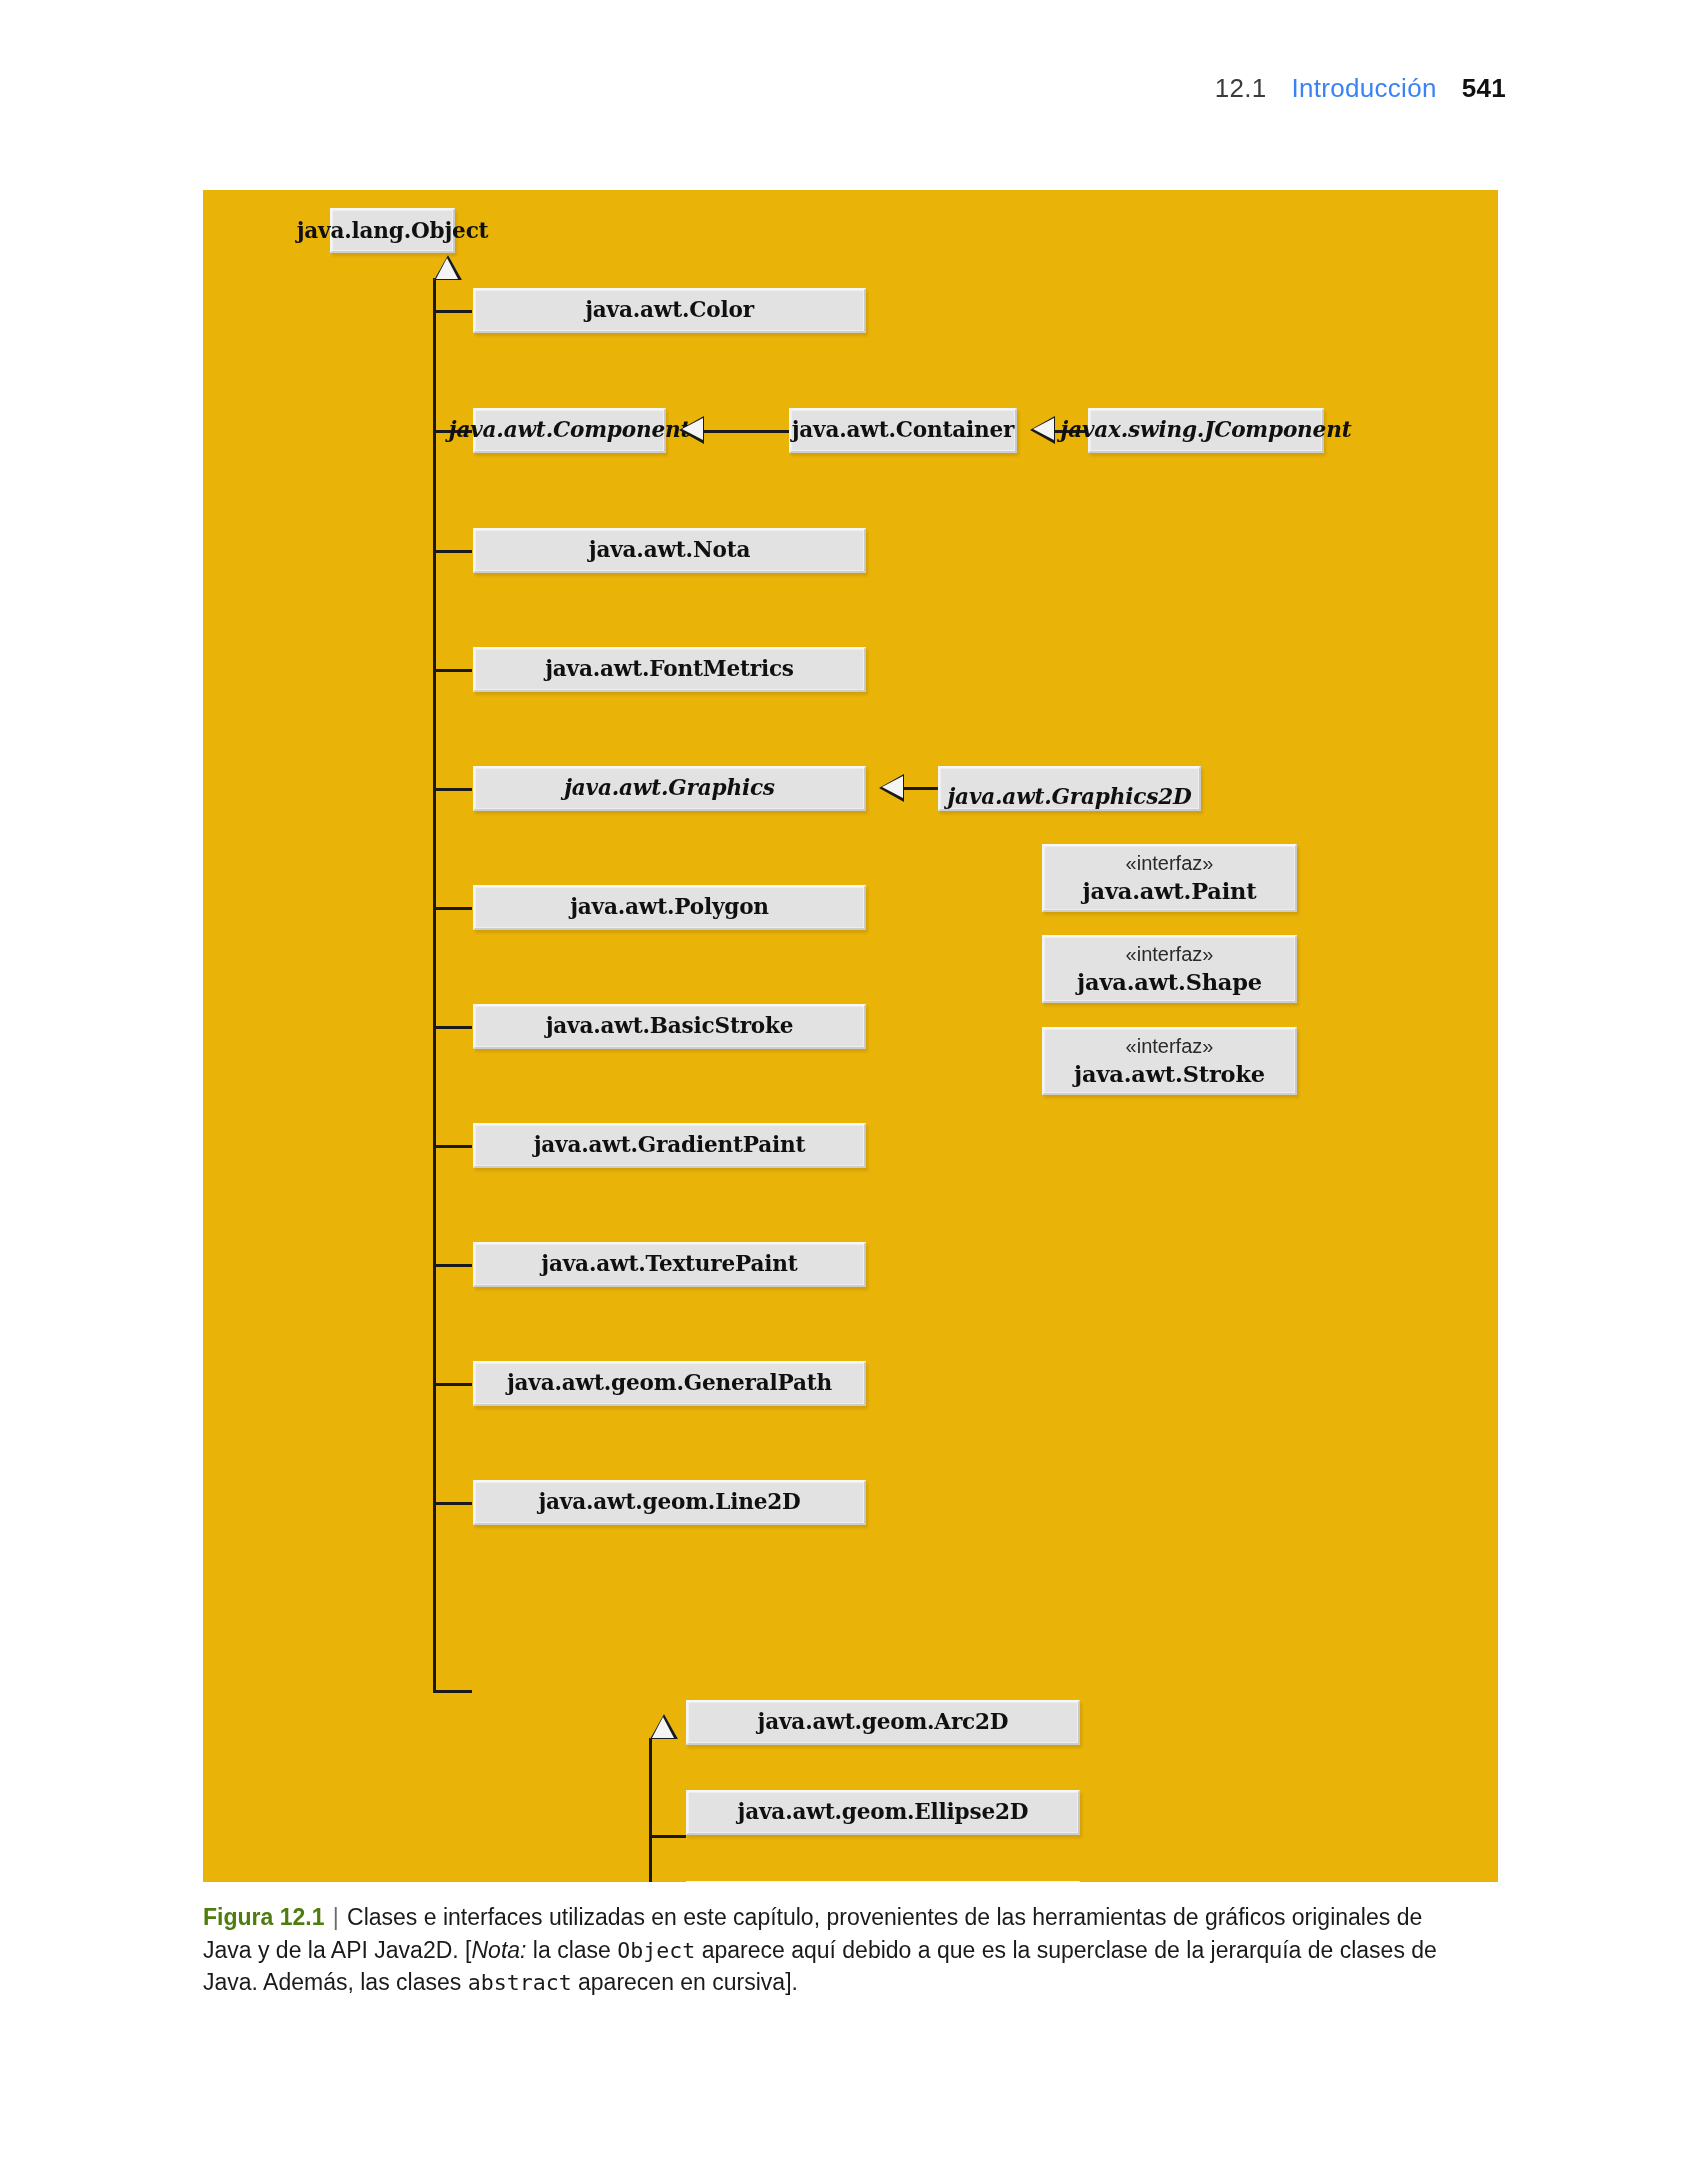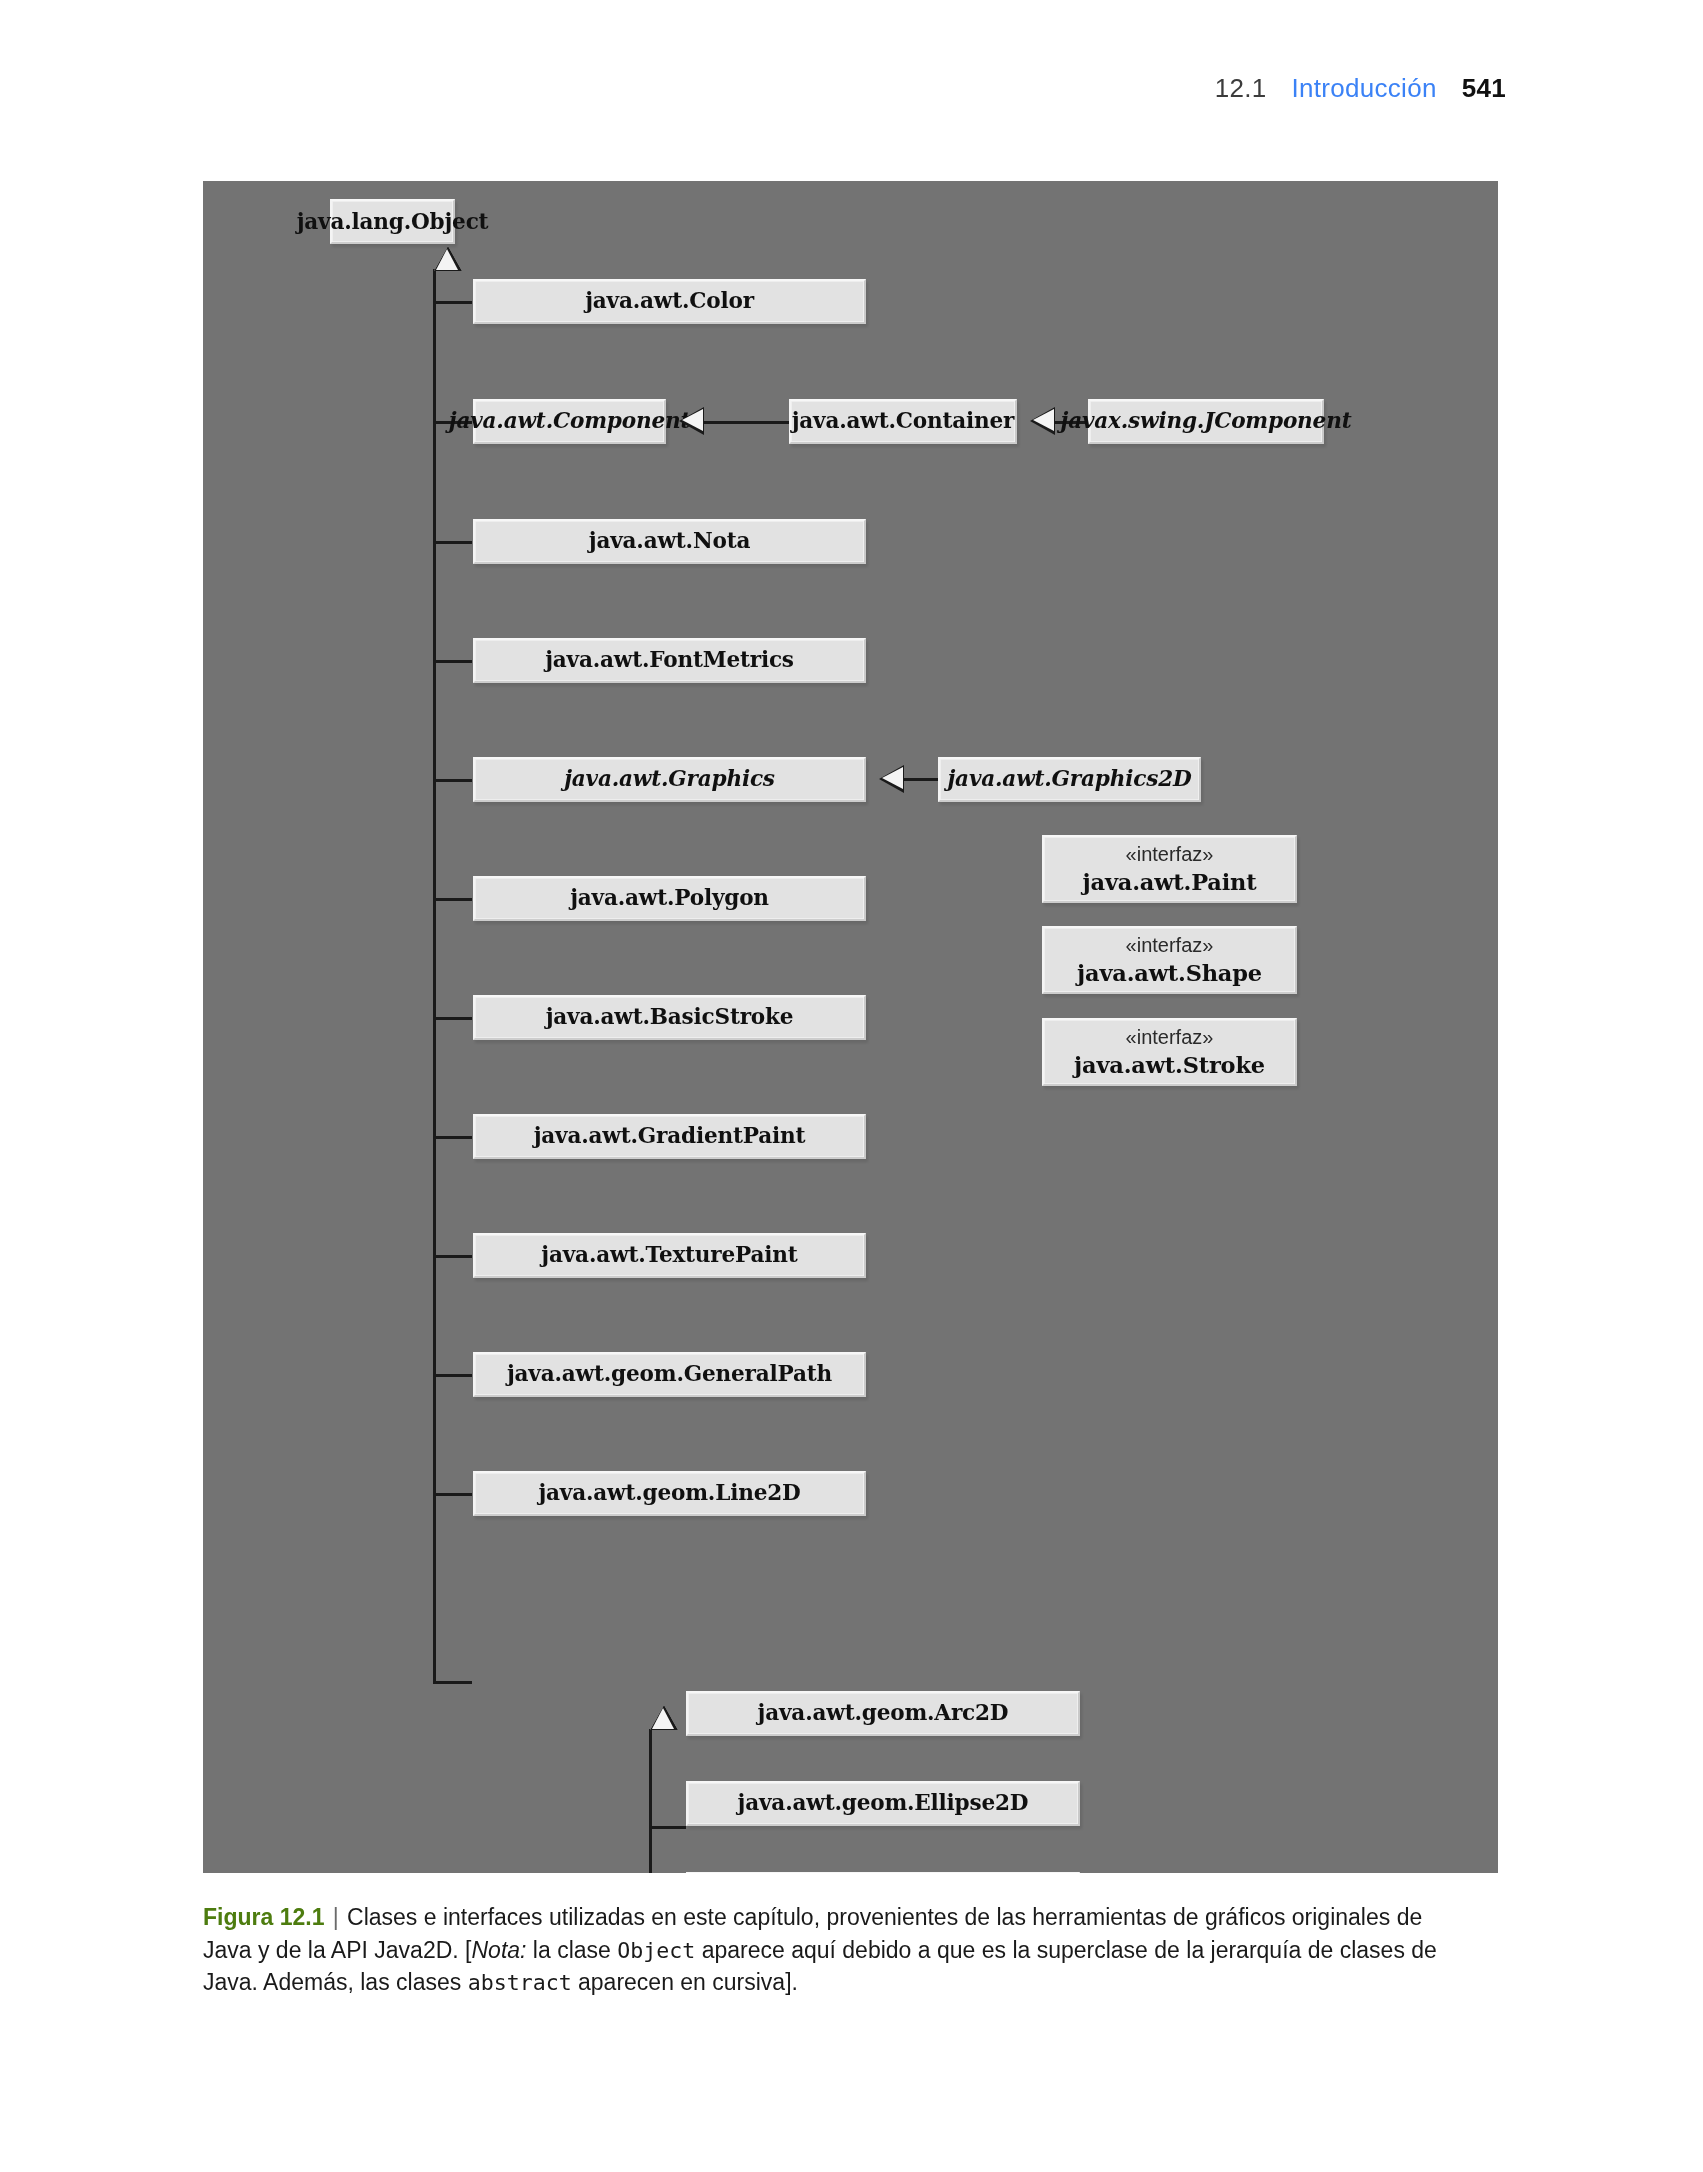--- a/index.html
+++ b/index.html
@@ -39,24 +39,24 @@
     font-size: 26px;
     font-weight: bold;
     color: #111111;
     letter-spacing: 0.3px;
   }
 
   
   #figure-panel {
     position: absolute;
     left: 203px;
-    top: 181px;
+    top: 190px;
     width: 1295px;
     height: 1692px;
-    background: #737373;
+    background: #eab308;
     overflow: hidden;
   }
 
   
   .uml-box {
     position: absolute;
     box-sizing: border-box;
     background: #e2e2e2;
     border-top: 2.5px solid #f7f7f7;
     border-left: 2.5px solid #f4f4f4;
@@ -268,21 +268,21 @@
   </div>
 
   <div class="arrow-left" style="left:827px; top:240px;"></div>
   <div class="conn-h" style="left:852px; top:240px; width:33px;"></div>
   <div class="uml-box abstract" style="left:885px; top:218px; width:236px; height:45px;">
     <span class="cls-name">javax.swing.JComponent</span>
   </div>
 
   <div class="arrow-left" style="left:676px; top:598px;"></div>
   <div class="conn-h" style="left:701px; top:597px; width:35px;"></div>
-  <div class="uml-box abstract" style="left:735px; top:576px; width:263px; height:45px;">
+  <div class="uml-box abstract" style="left:735px; top:576px; width:263px; height:45px;justify-content:flex-end;">
     <span class="cls-name">java.awt.Graphics2D</span>
   </div>
 
   <div class="uml-box iface" style="left:839px; top:654px; width:255px; height:68px;">
     <span class="stereotype">«interfaz»</span>
     <span class="cls-name">java.awt.Paint</span>
   </div>
 
   <div class="uml-box iface" style="left:839px; top:745px; width:255px; height:68px;">
     <span class="stereotype">«interfaz»</span>

